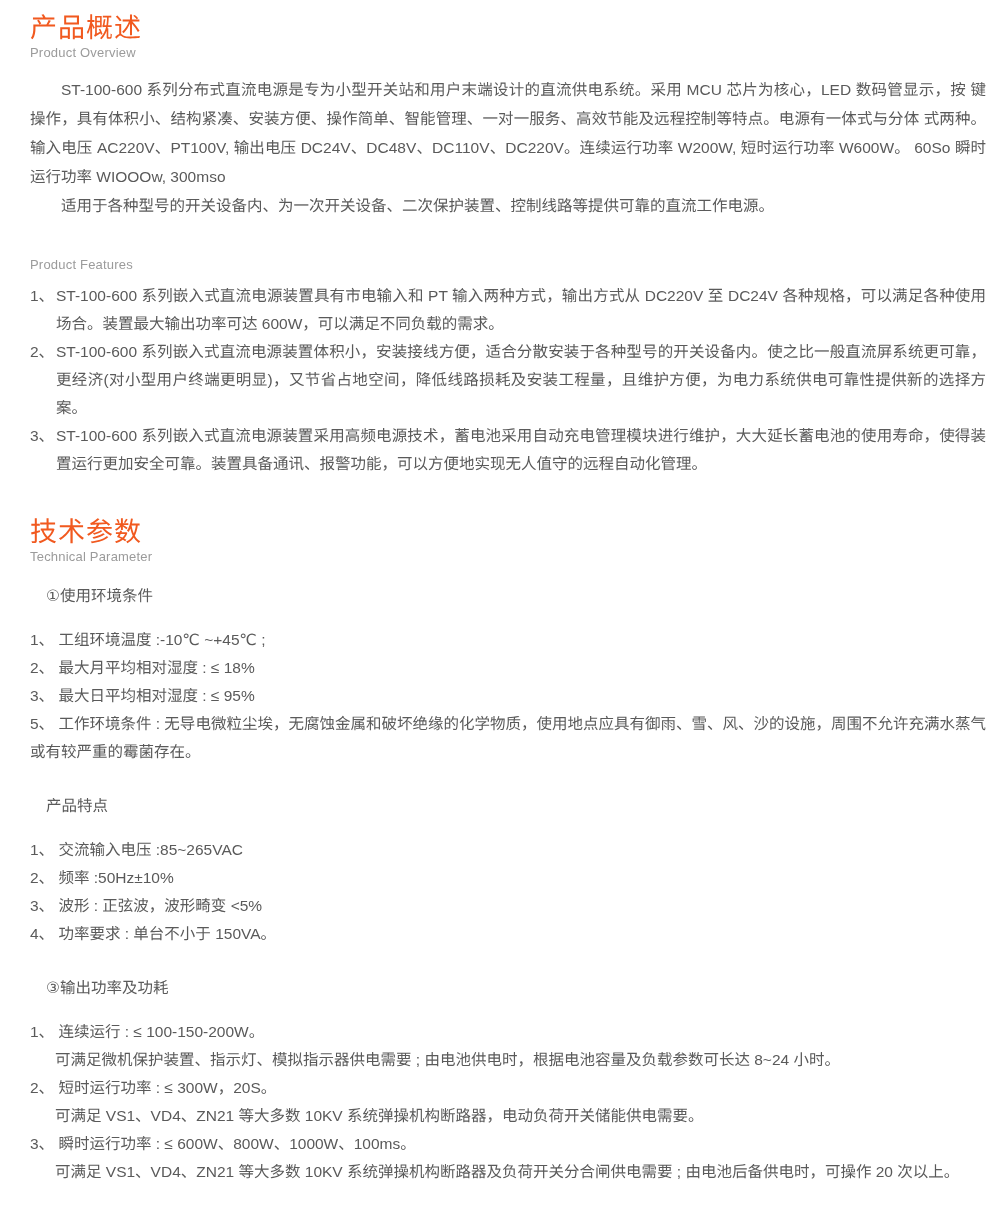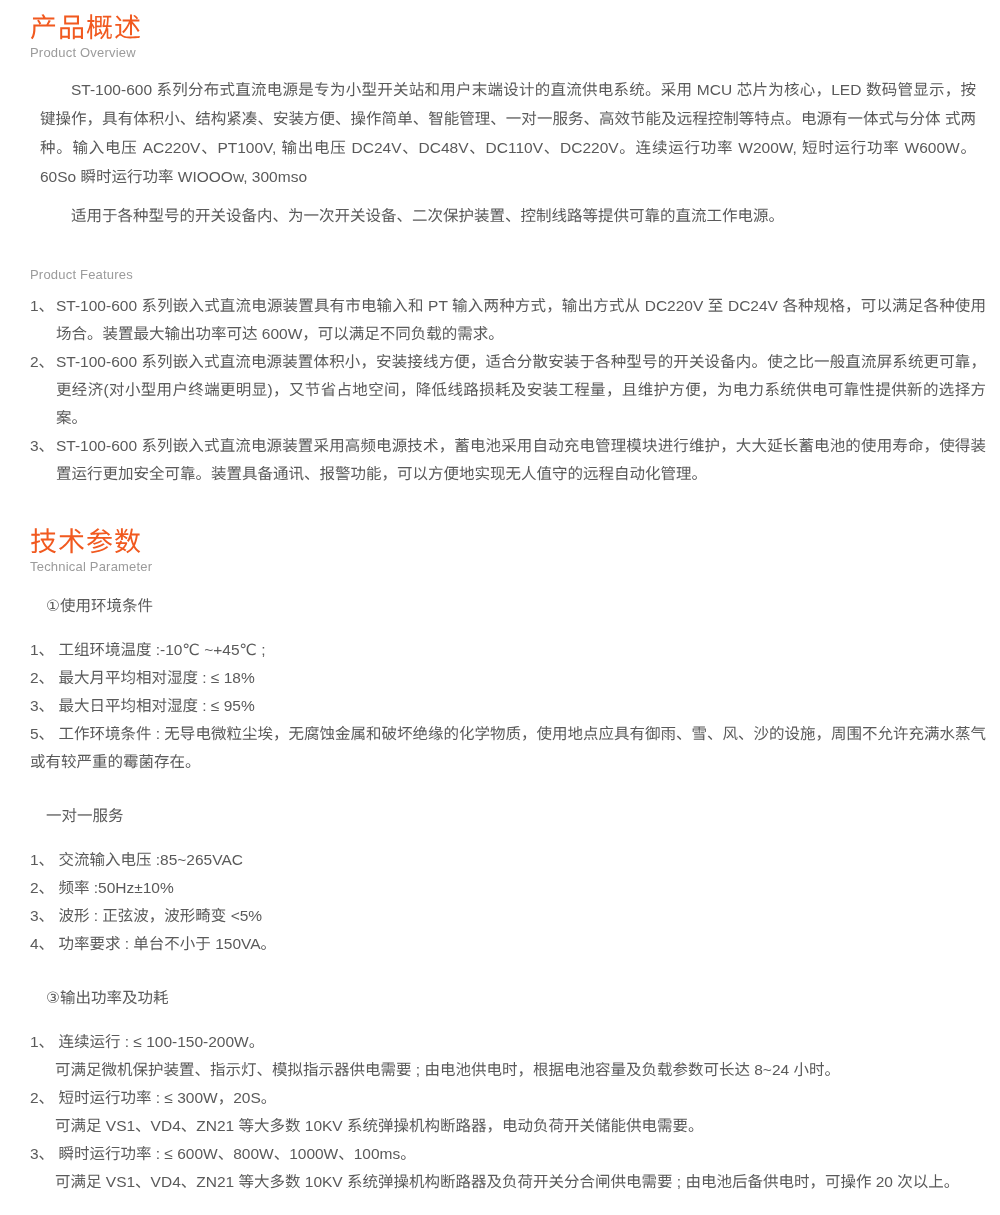--- a/index.html
+++ b/index.html
@@ -21,21 +21,21 @@
   }
   .sec-sub {
     margin: 0;
     font-size: 13px;
     line-height: 18px;
     color: #9b9b9b;
     letter-spacing: 0.2px;
   }
   .overview-text { margin-top: 13px; }
   .para {
-    margin: 10px;
+    margin: 0;
     font-size: 15.5px;
     line-height: 29px;
     text-align: justify;
     text-indent: 2em;
   }
   #features-section { margin-top: 36px; }
   .feat-list { margin-top: 8px; }
   .feat-item {
     display: flex;
     font-size: 15.5px;
@@ -97,21 +97,21 @@
 
     <div class="tech-group first">
       <p class="tech-heading">①使用环境条件</p>
       <div class="tech-line">1、 工组环境温度 :-10℃ ~+45℃ ;</div>
       <div class="tech-line">2、 最大月平均相对湿度 : ≤ 18%</div>
       <div class="tech-line">3、 最大日平均相对湿度 : ≤ 95%</div>
       <div class="tech-line">5、 工作环境条件 : 无导电微粒尘埃，无腐蚀金属和破坏绝缘的化学物质，使用地点应具有御雨、雪、风、沙的设施，周围不允许充满水蒸气或有较严重的霉菌存在。</div>
     </div>
 
     <div class="tech-group">
-      <p class="tech-heading">一对一服务</p>
+      <p class="tech-heading">产品特点</p>
       <div class="tech-line">1、 交流输入电压 :85~265VAC</div>
       <div class="tech-line">2、 频率 :50Hz±10%</div>
       <div class="tech-line">3、 波形 : 正弦波，波形畸变 &lt;5%</div>
       <div class="tech-line">4、 功率要求 : 单台不小于 150VA。</div>
     </div>
 
     <div class="tech-group">
       <p class="tech-heading">③输出功率及功耗</p>
       <div class="tech-line">1、 连续运行 : ≤ 100-150-200W。</div>
       <div class="tech-line indent">可满足微机保护装置、指示灯、模拟指示器供电需要 ; 由电池供电时，根据电池容量及负载参数可长达 8~24 小时。</div>

